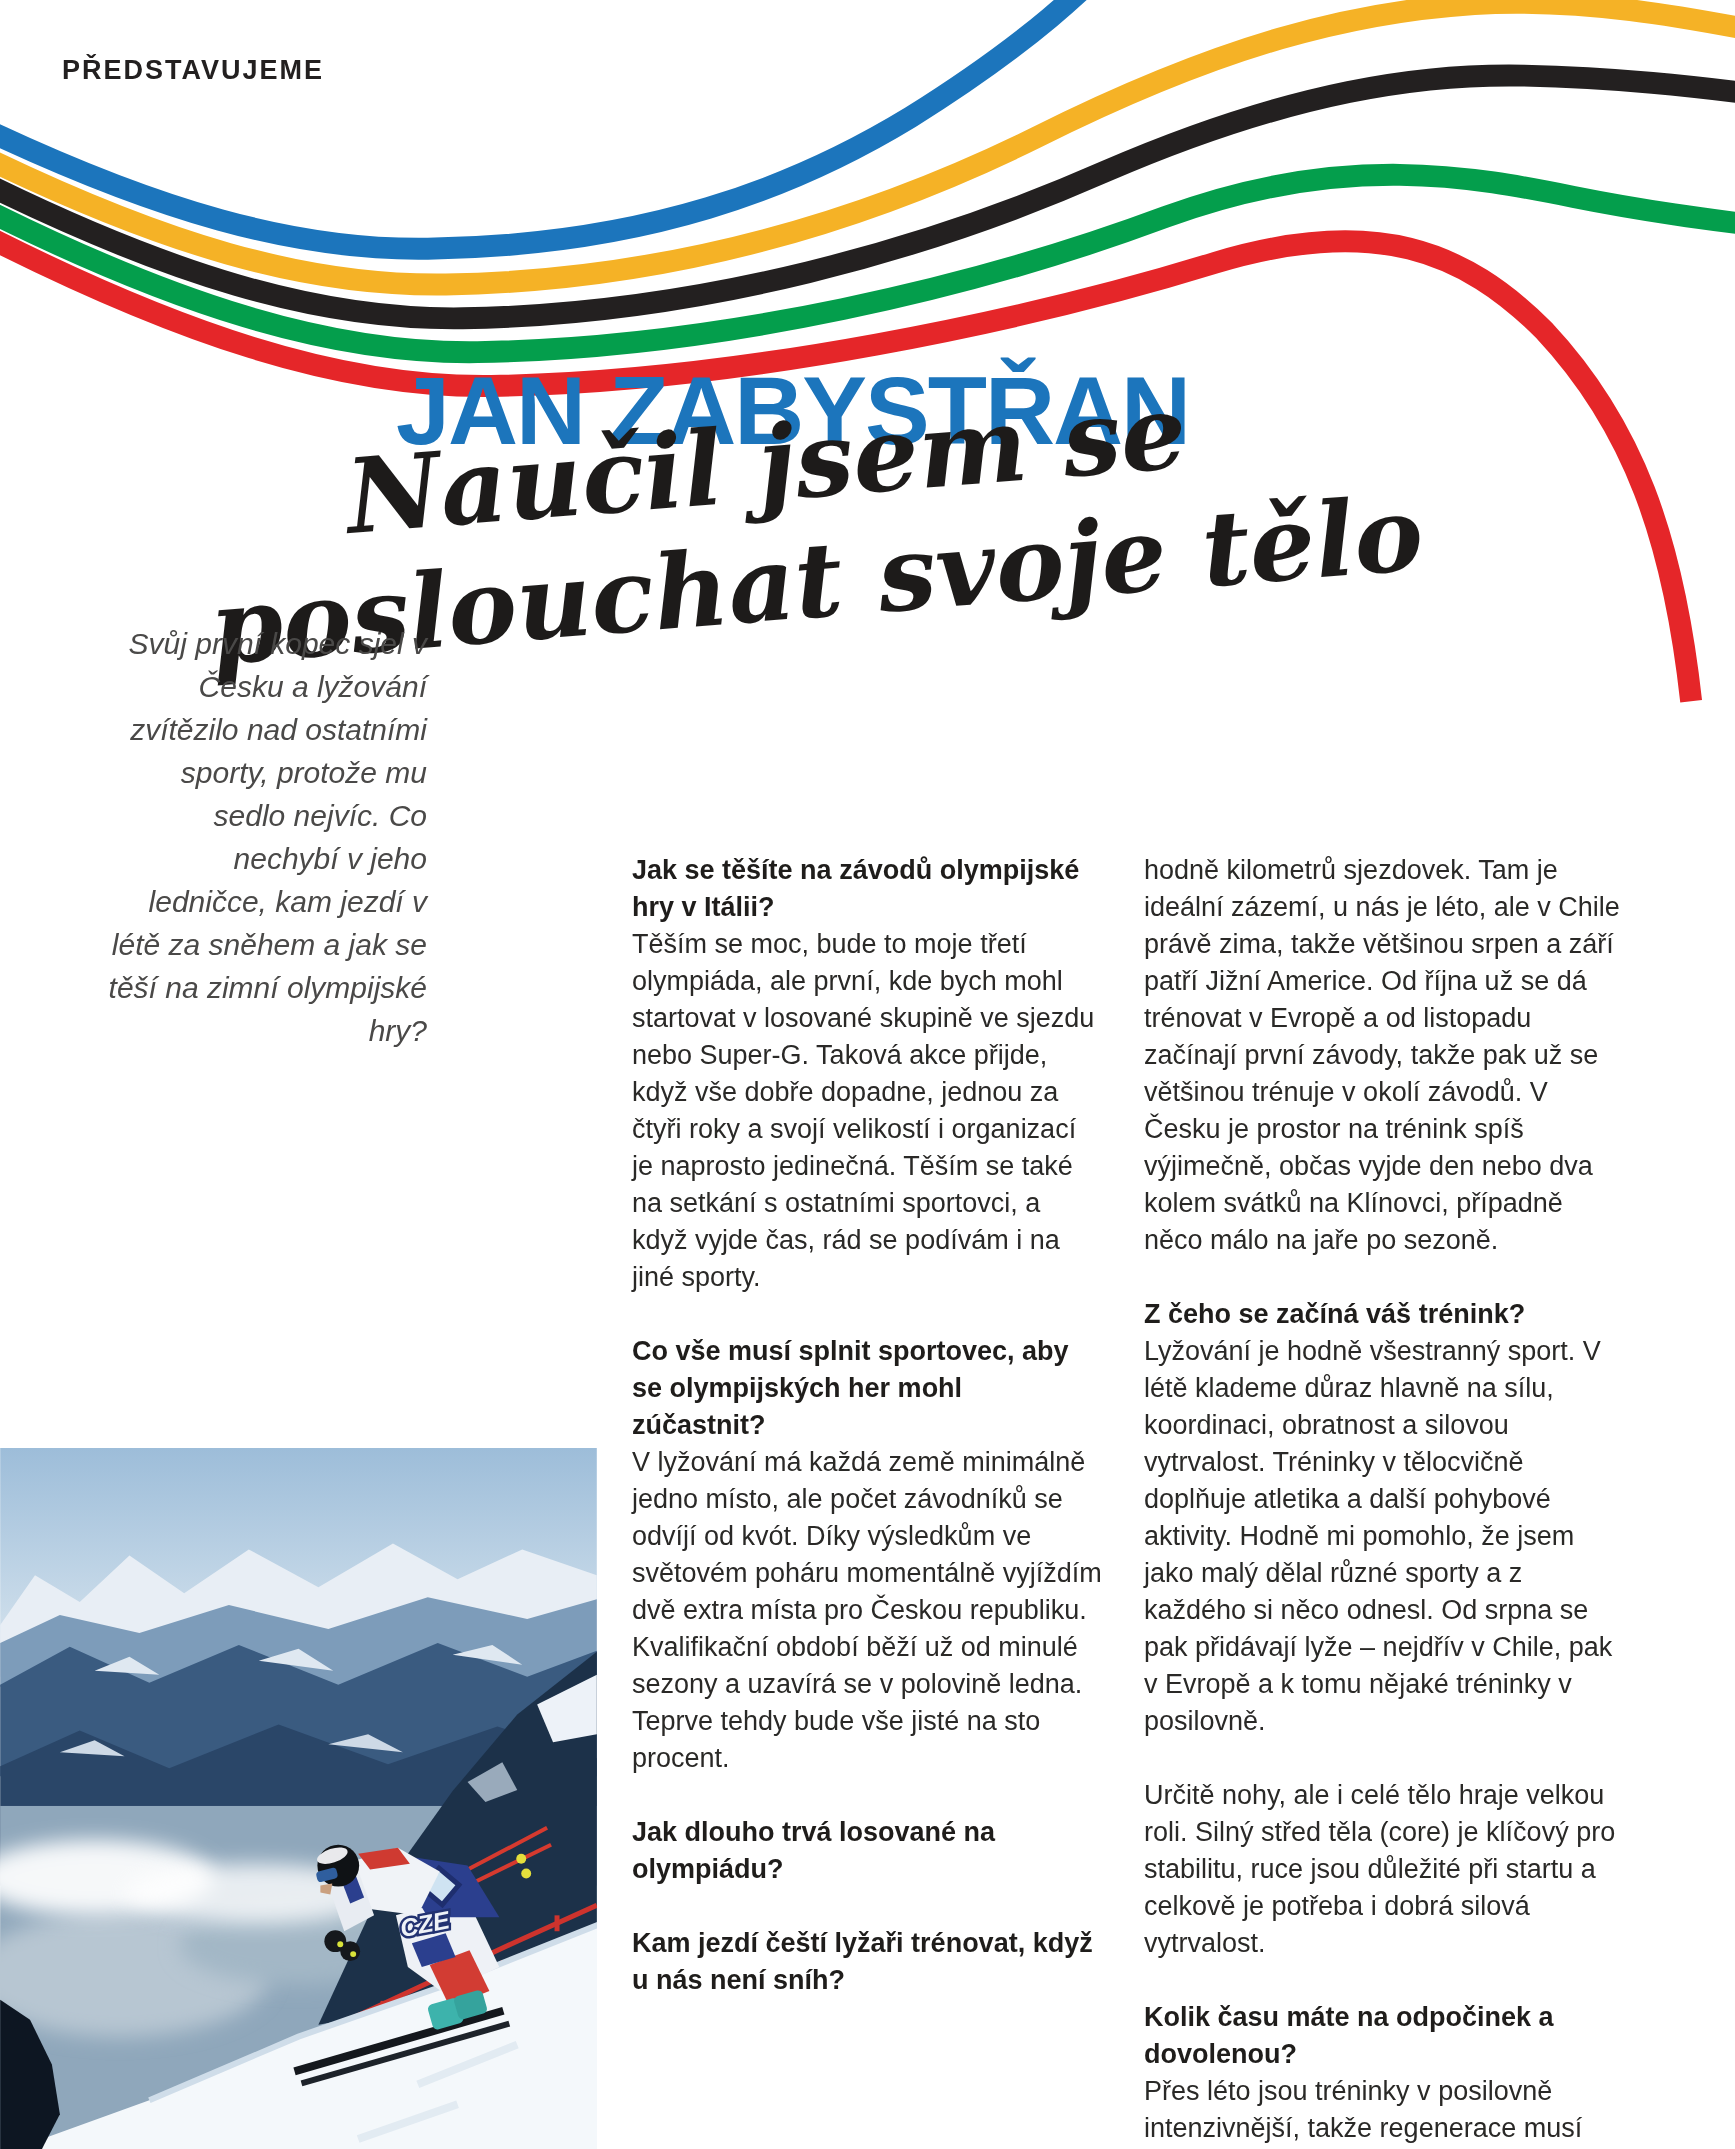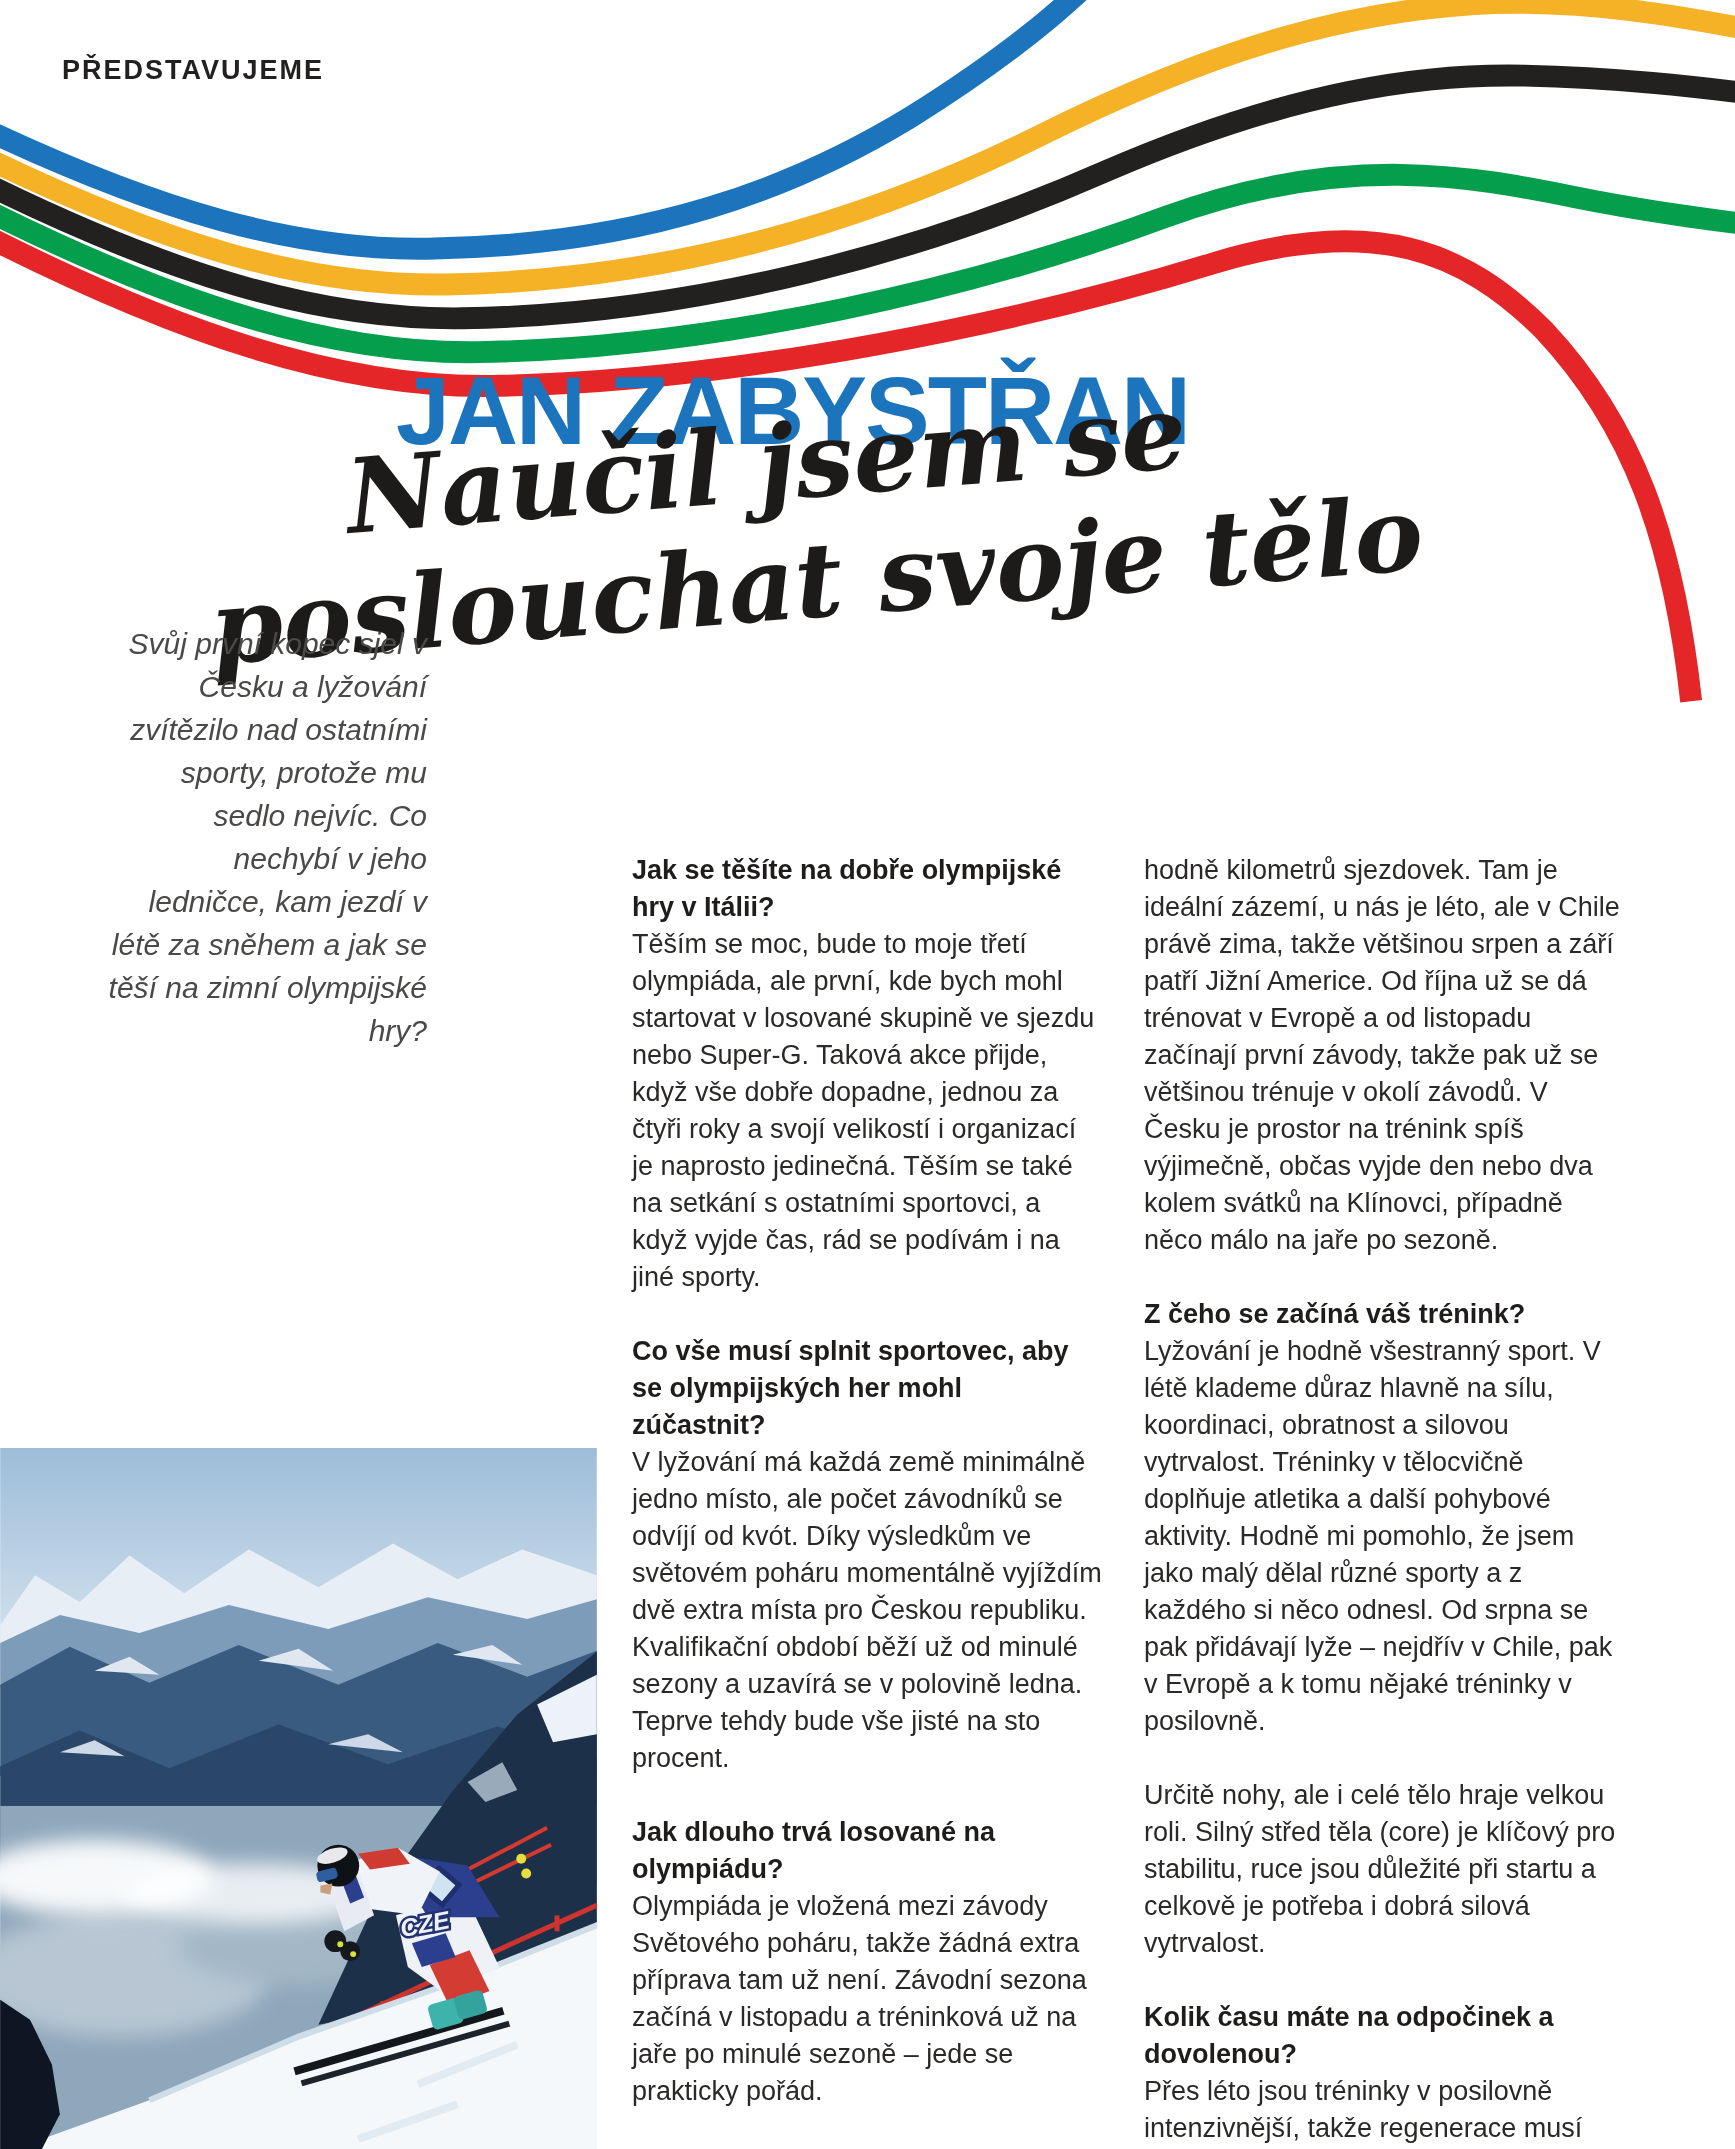--- a/index.html
+++ b/index.html
@@ -58,30 +58,29 @@
 
   <h1 class="title">JAN ZABYSTŘAN</h1>
 
   <div class="script-line script-1">Naučil jsem se</div>
   <div class="script-line script-2">poslouchat svoje tělo</div>
 
   <p class="lead">Svůj první kopec sjel v Česku a lyžování zvítězilo nad ostatními sporty, protože mu sedlo nejvíc. Co nechybí v jeho ledničce, kam jezdí v létě za sněhem a jak se těší na zimní olympijské hry?</p>
 
   <div class="col col-1">
     <div class="qa">
-      <p class="q">Jak se těšíte na dobře olympijské hry v Itálii?</p>
+      <p class="q">Jak se těšíte na závodů olympijské hry v Itálii?</p>
       <p class="a">Těším se moc, bude to moje třetí olympiáda, ale první, kde bych mohl startovat v losované skupině ve sjezdu nebo Super-G. Taková akce přijde, když vše dobře dopadne, jednou za čtyři roky a svojí velikostí i organizací je naprosto jedinečná. Těším se také na setkání s ostatními sportovci, a když vyjde čas, rád se podívám i na jiné sporty.</p>
     </div>
     <div class="qa">
       <p class="q">Co vše musí splnit sportovec, aby se olympijských her mohl zúčastnit?</p>
       <p class="a">V lyžování má každá země minimálně jedno místo, ale počet závodníků se odvíjí od kvót. Díky výsledkům ve světovém poháru momentálně vyjíždím dvě extra místa pro Českou republiku. Kvalifikační období běží už od minulé sezony a uzavírá se v polovině ledna. Teprve tehdy bude vše jisté na sto procent.</p>
     </div>
     <div class="qa">
       <p class="q">Jak dlouho trvá losované na olympiádu?</p>
-      <p class="a">Olympiáda je vložená mezi závody Světového poháru, takže žádná extra příprava tam už není. Závodní sezona začíná v listopadu a tréninková už na jaře po minulé sezoně – jede se prakticky pořád.</p>
     </div>
     <div class="qa">
       <p class="q">Kam jezdí čeští lyžaři trénovat, když u nás není sníh?</p>
 
     </div>
   </div>
 
   <div class="col col-2">
     <p class="a cont">hodně kilometrů sjezdovek. Tam je ideální zázemí, u nás je léto, ale v Chile právě zima, takže většinou srpen a září patří Jižní Americe. Od října už se dá trénovat v Evropě a od listopadu začínají první závody, takže pak už se většinou trénuje v okolí závodů. V Česku je prostor na trénink spíš výjimečně, občas vyjde den nebo dva kolem svátků na Klínovci, případně něco málo na jaře po sezoně.</p>
     <div class="qa">

